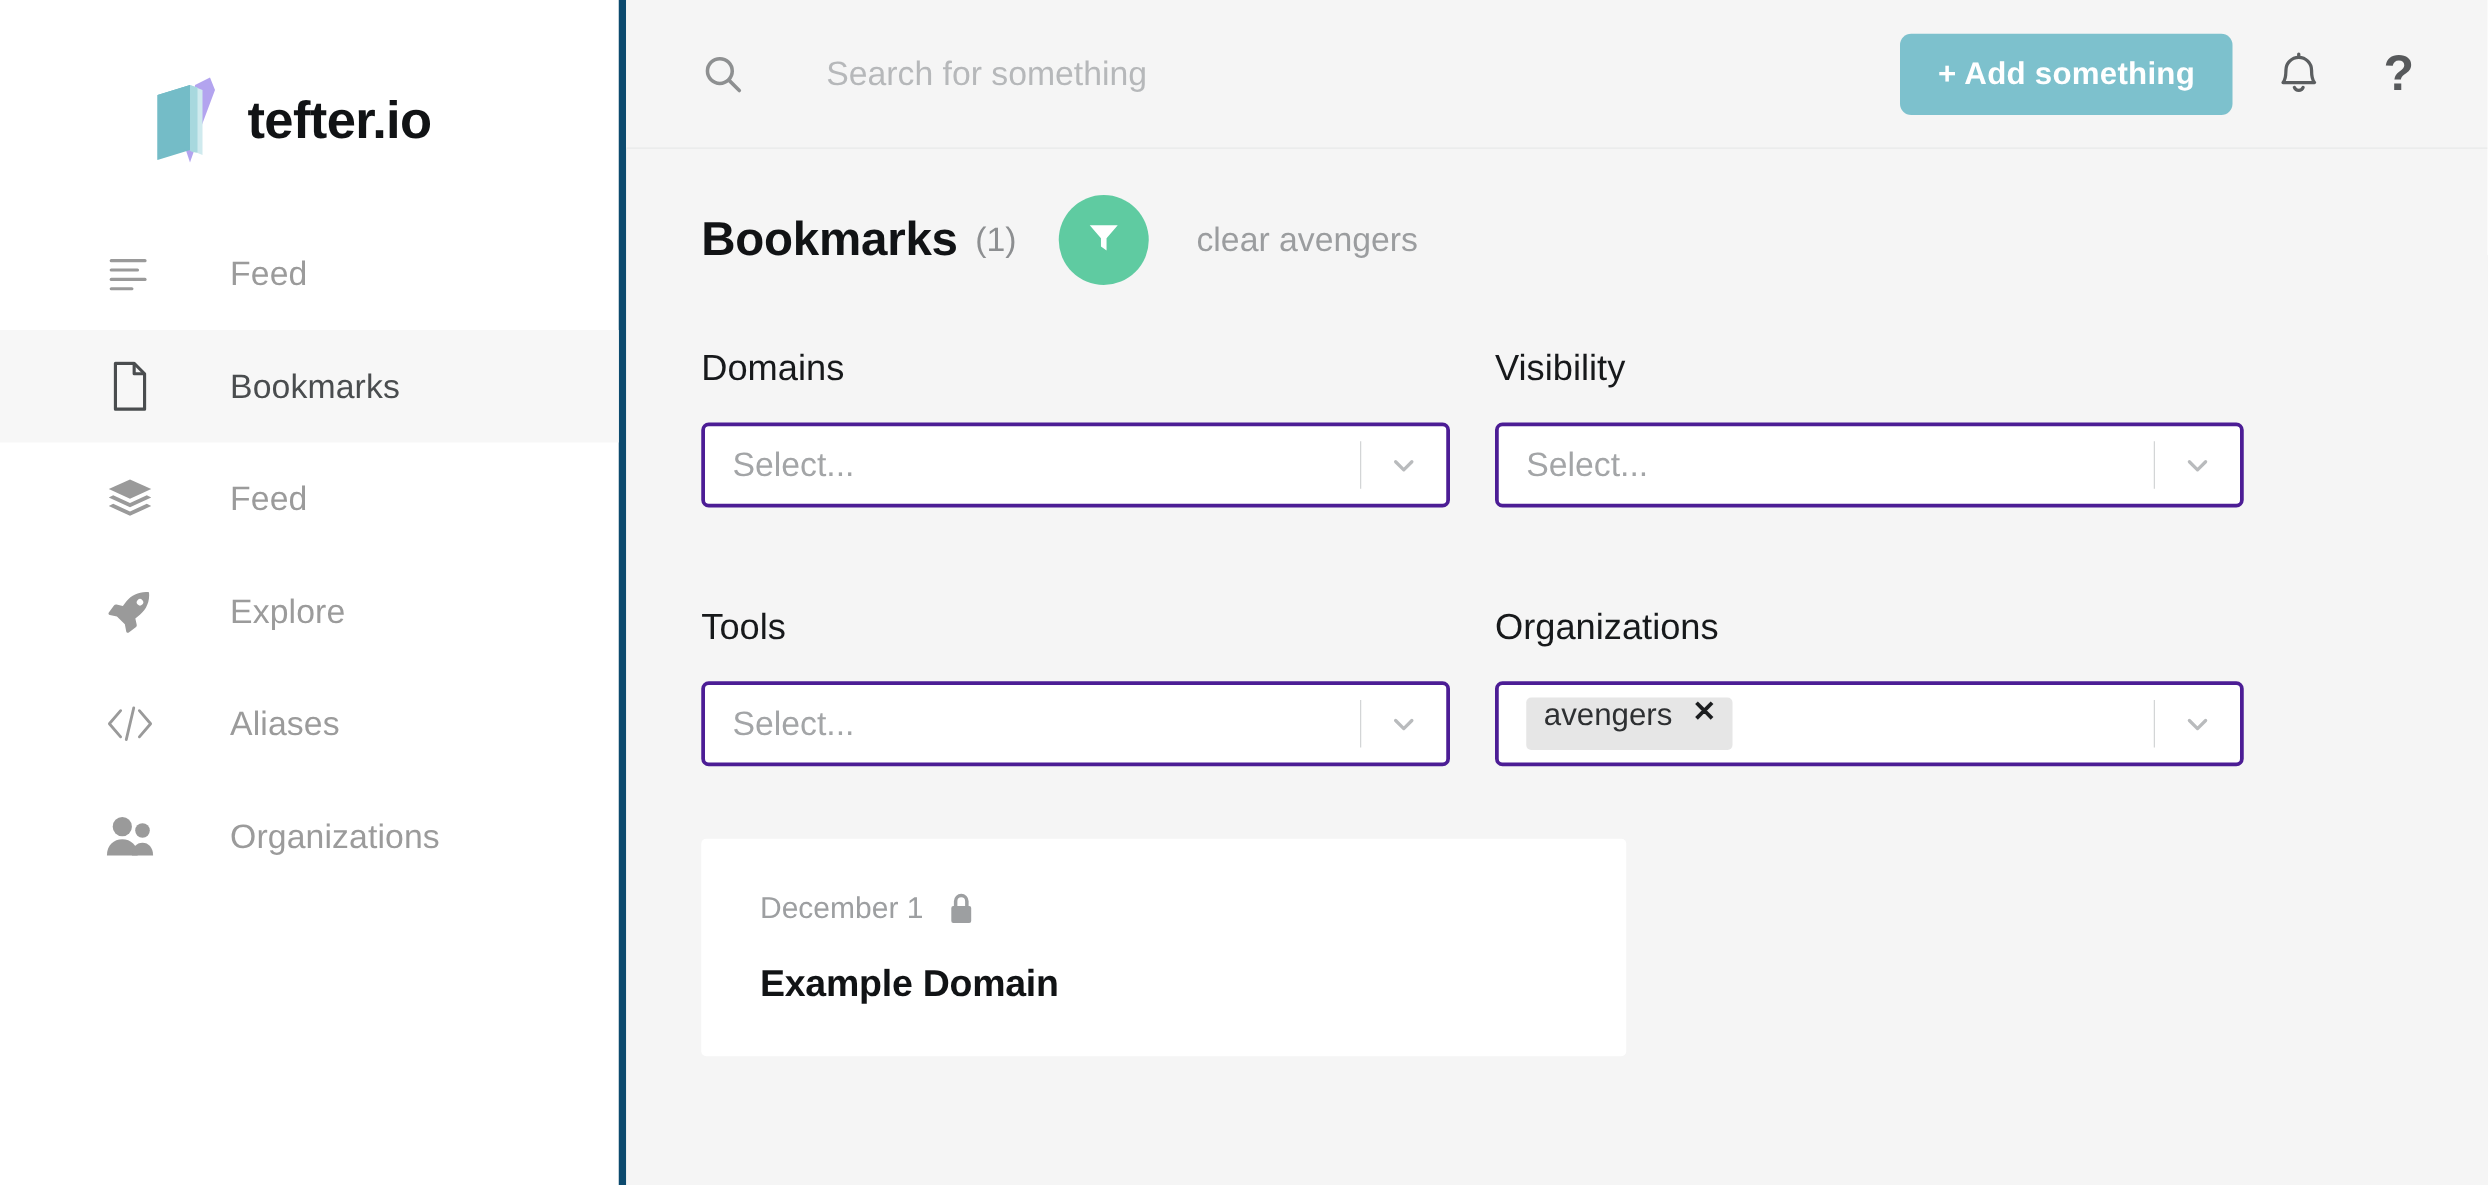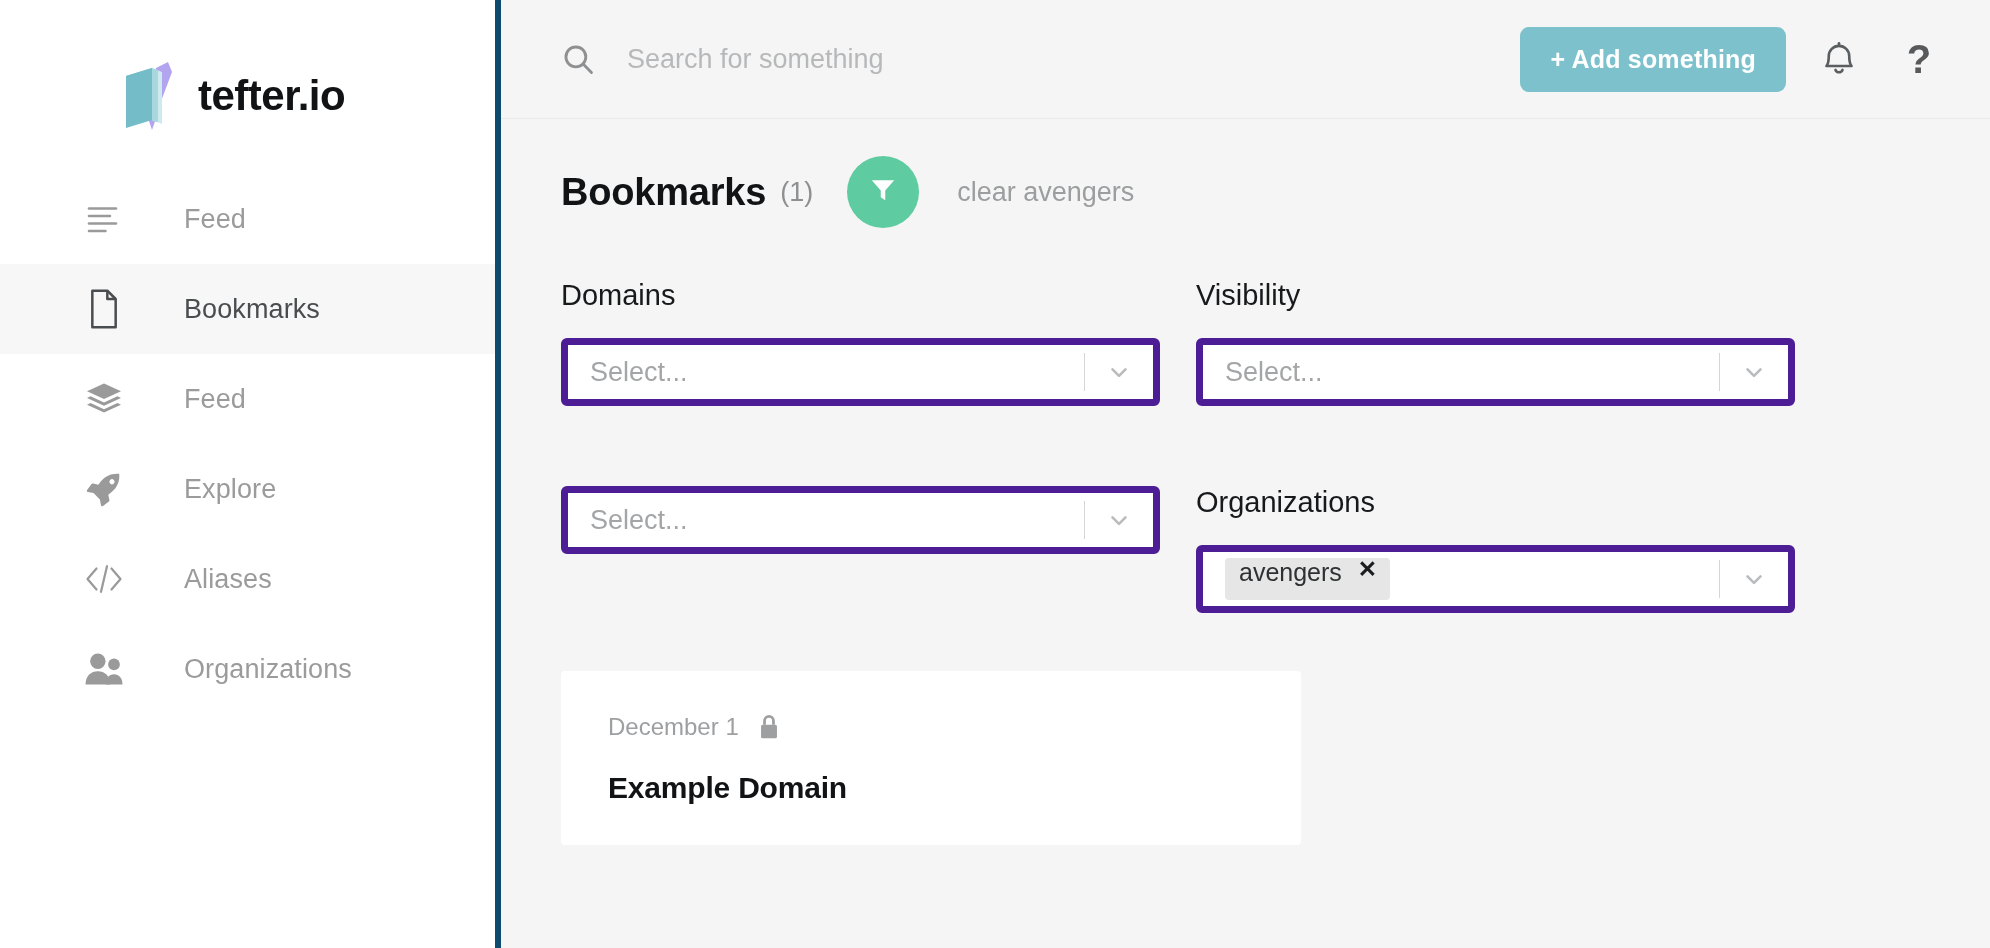--- a/index.html
+++ b/index.html
@@ -73,21 +73,21 @@
     display:flex; align-items:center;
     padding:0 40px 0 60px;
   }
   .search-ico { width:34px; height:34px; color:#8e9091; flex:0 0 34px; }
   .search-input {
     flex:1 1 auto;
     border:none; outline:none; background:transparent;
     font-family:"Liberation Sans", sans-serif;
     font-size:27px;
     color:#4a4d4f;
-    margin-left:32px;
+    margin-left:66px;
     padding:0;
   }
   .search-input::placeholder { color:#b6b8ba; }
   .add-btn {
     background:#7dc1cd;
     color:#ffffff;
     border:none; outline:none;
     border-radius:9px;
     height:65px;
     padding:0 30px;
@@ -156,21 +156,21 @@
   }
   .field-label {
     font-size:29px; color:#17191b;
     margin-bottom:26px;
     letter-spacing:0px;
   }
   .field-block { margin-bottom:44px; }
   .select-box {
     height:68px;
     background:#ffffff;
-    border:7px solid #4c1d95;
+    border:3px solid #4c1d95;
     border-radius:6px;
     display:flex; align-items:center;
     padding-left:22px;
     cursor:pointer;
     position:relative;
   }
   .select-placeholder {
     font-size:27px; color:#a3a5a7;
     flex:1 1 auto;
   }
@@ -369,20 +369,21 @@
             <span class="select-sep"></span>
             <span class="select-arrow">
               <svg width="26" height="26" viewBox="0 0 20 20" fill="none" stroke="currentColor" stroke-width="2" stroke-linecap="round" stroke-linejoin="round">
                 <polyline points="5,8 10,13 15,8"></polyline>
               </svg>
             </span>
           </div>
         </div>
 
         <div class="field-block">
+          <div class="field-label">Tools</div>
           <div class="select-box">
             <span class="select-placeholder">Select...</span>
             <span class="select-sep"></span>
             <span class="select-arrow">
               <svg width="26" height="26" viewBox="0 0 20 20" fill="none" stroke="currentColor" stroke-width="2" stroke-linecap="round" stroke-linejoin="round">
                 <polyline points="5,8 10,13 15,8"></polyline>
               </svg>
             </span>
           </div>
         </div>

